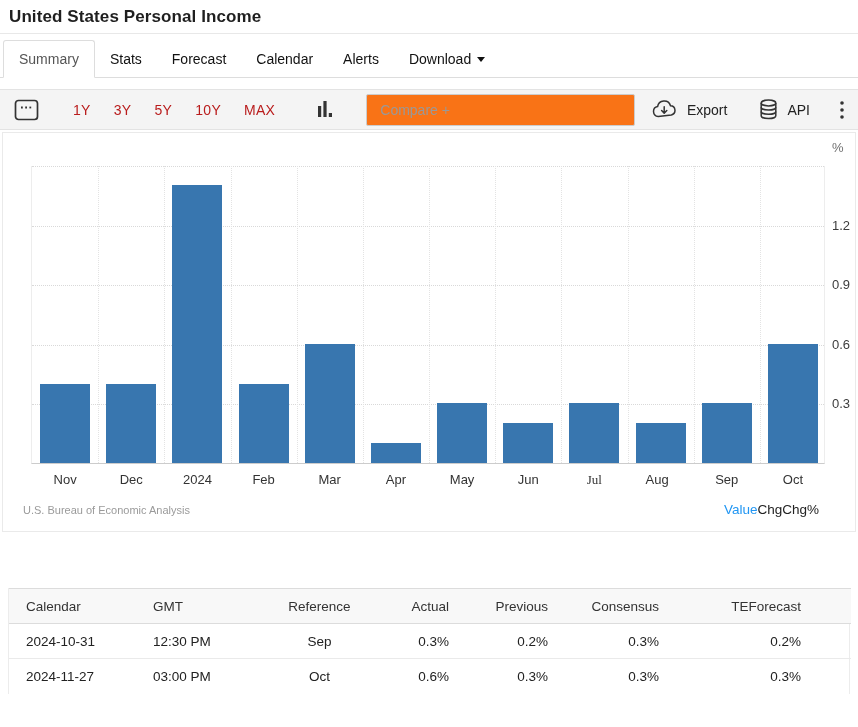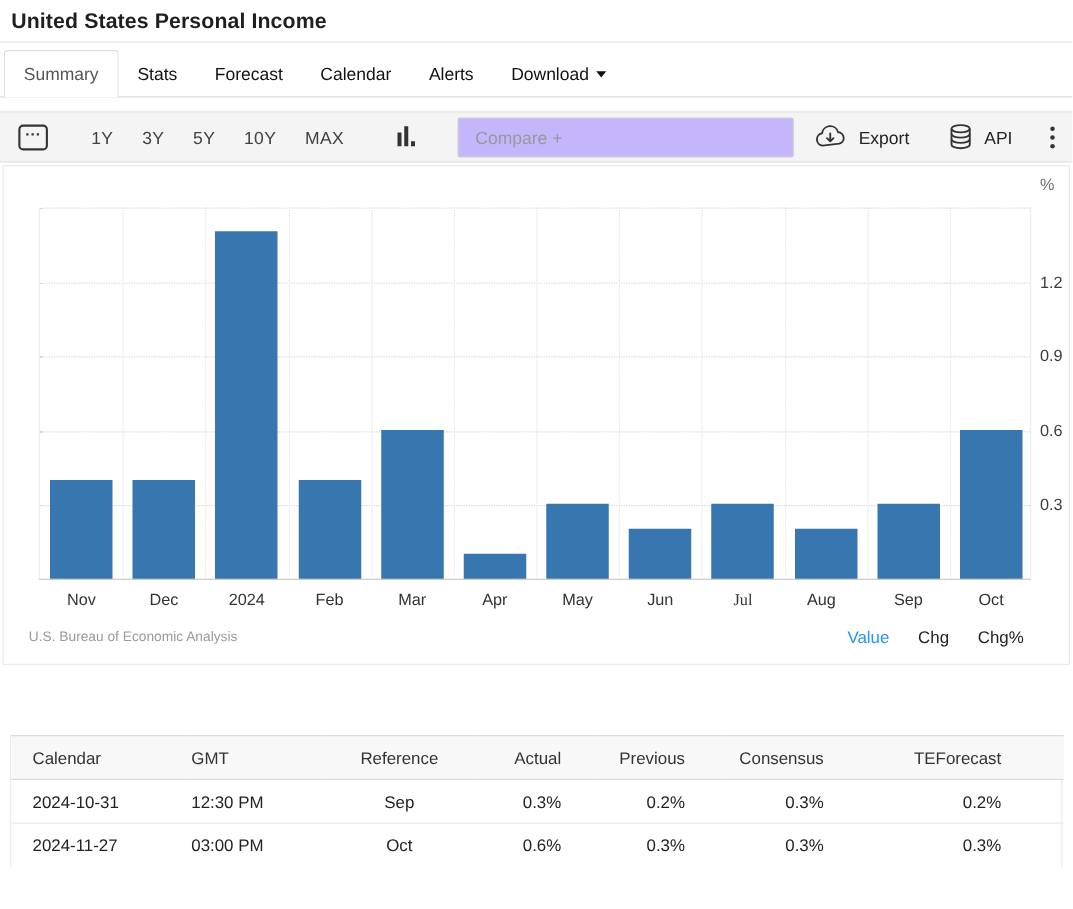--- a/index.html
+++ b/index.html
@@ -17,25 +17,25 @@
     margin-bottom: -1px; border-radius: 3px 3px 0 0; color: #555; }
   .caret { display: inline-block; width: 0; height: 0; margin-left: 6px; vertical-align: 2px;
     border-left: 4px solid transparent; border-right: 4px solid transparent; border-top: 5px solid #111; }
 
   
   .toolbar { margin-top: 11px; height: 41px; background: #f4f4f4;
     border-top: 1px solid #e3e3e3; border-bottom: 1px solid #e3e3e3;
     display: flex; align-items: center; padding: 0 14px; font-size: 14px; color: #333; }
   .tb-icon-btn { display: flex; align-items: center; cursor: pointer; background: none; border: none; }
   .ranges { display: flex; gap: 23px; margin-left: 34px; }
-  .range-btn { background: none; border: none; font-size: 14px; color: #404040; cursor: pointer;
+  .range-btn { background: none; border: none; font-size: 14px; color: #b91c1c; cursor: pointer;
     font-family: "Liberation Sans", sans-serif; letter-spacing: .3px; }
   .chart-type { margin-left: 42px; }
   .compare-input { margin-left: 33px; width: 269px; height: 32px; border: 1px solid #ccc;
-    border-radius: 2px; background: #c4b5fd; padding: 0 13px; font-size: 14px; color: #333;
+    border-radius: 2px; background: #f97316; padding: 0 13px; font-size: 14px; color: #333;
     font-family: "Liberation Sans", sans-serif; }
   .compare-input::placeholder { color: #999; }
   .tb-right { margin-left: auto; display: flex; align-items: center; }
   .tb-group { display: flex; align-items: center; gap: 9px; cursor: pointer; background: none; border: none;
     font-size: 14px; color: #222; font-family: "Liberation Sans", sans-serif; }
   .tb-group + .tb-group { margin-left: 32px; }
   .kebab { margin-left: 30px; cursor: pointer; display: flex; align-items: center; }
 
   
   .chart-card { position: relative; margin: 2px 2px 0; height: 400px;
@@ -44,21 +44,21 @@
     border-left: 1px solid #ededed; border-right: 1px solid #ededed; border-bottom: 1px solid #ccc; }
   .gridline-h { position: absolute; left: 0; width: 100%; height: 0; border-top: 1px dotted #d9d9d9; }
   .gridline-v { position: absolute; top: 0; height: 100%; width: 0; border-left: 1px dotted #e3e3e3; }
   .bar { position: absolute; bottom: 0; width: 50px; background: #3876af; }
   .ytick-label { position: absolute; left: 800px; width: 44px; font-size: 13px; color: #3c3c3c; }
   .yaxis-unit { position: absolute; left: 800px; top: -26px; width: 44px; font-size: 13px; color: #707070; }
   .xtick-label { position: absolute; top: 306px; font-size: 13px; color: #333; text-align: center; }
   .chart-footer { position: absolute; left: 20px; right: 36px; top: 369px;
     display: flex; align-items: center; }
   .attribution { font-size: 11px; color: #9a9a9a; }
-  .mode-links { margin-left: auto; display: flex; gap: 23px; }
+  .mode-links { margin-left: auto; display: flex; }
   .mode-link { font-size: 13.5px; color: #222; cursor: pointer; text-decoration: none; }
   .mode-link.active { color: #2196f3; }
 
   
   .calendar-table-wrap { margin: 56px 8px 0; border-left: 1px solid #ececec; border-right: 1px solid #ececec; }
   table { width: 100%; border-collapse: collapse; table-layout: fixed; font-size: 13.5px; }
   thead tr { background: #f8f8f8; border-top: 1px solid #dcdcdc; border-bottom: 1px solid #dcdcdc; }
   th { font-weight: normal; color: #333; height: 35px; }
   td { color: #222; height: 35px; }
   tbody tr { border-bottom: 1px solid #eaeaea; }

